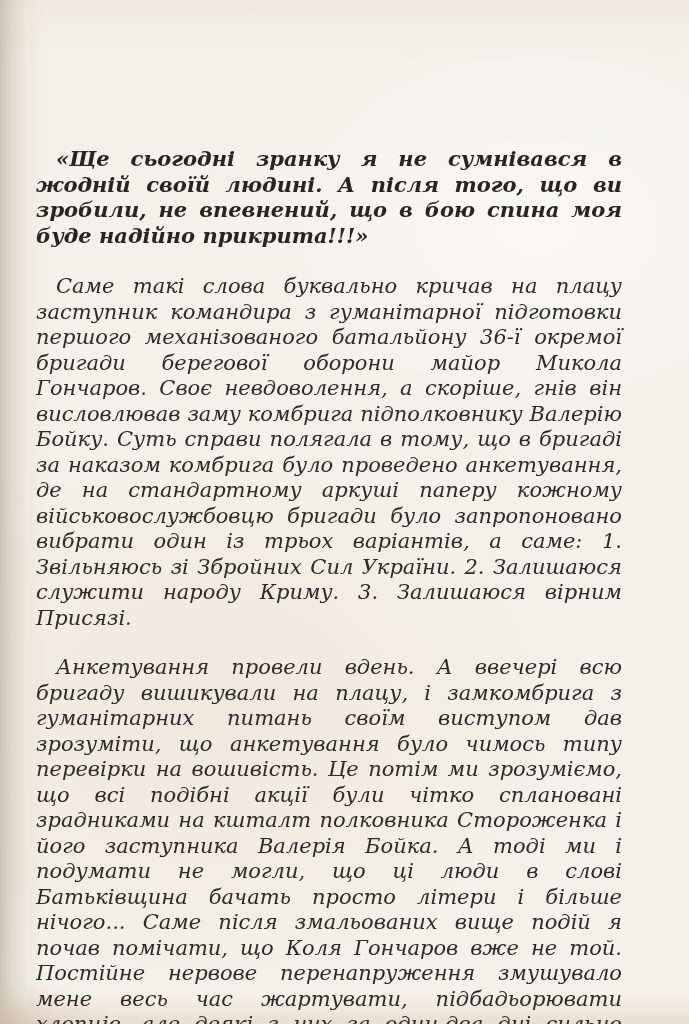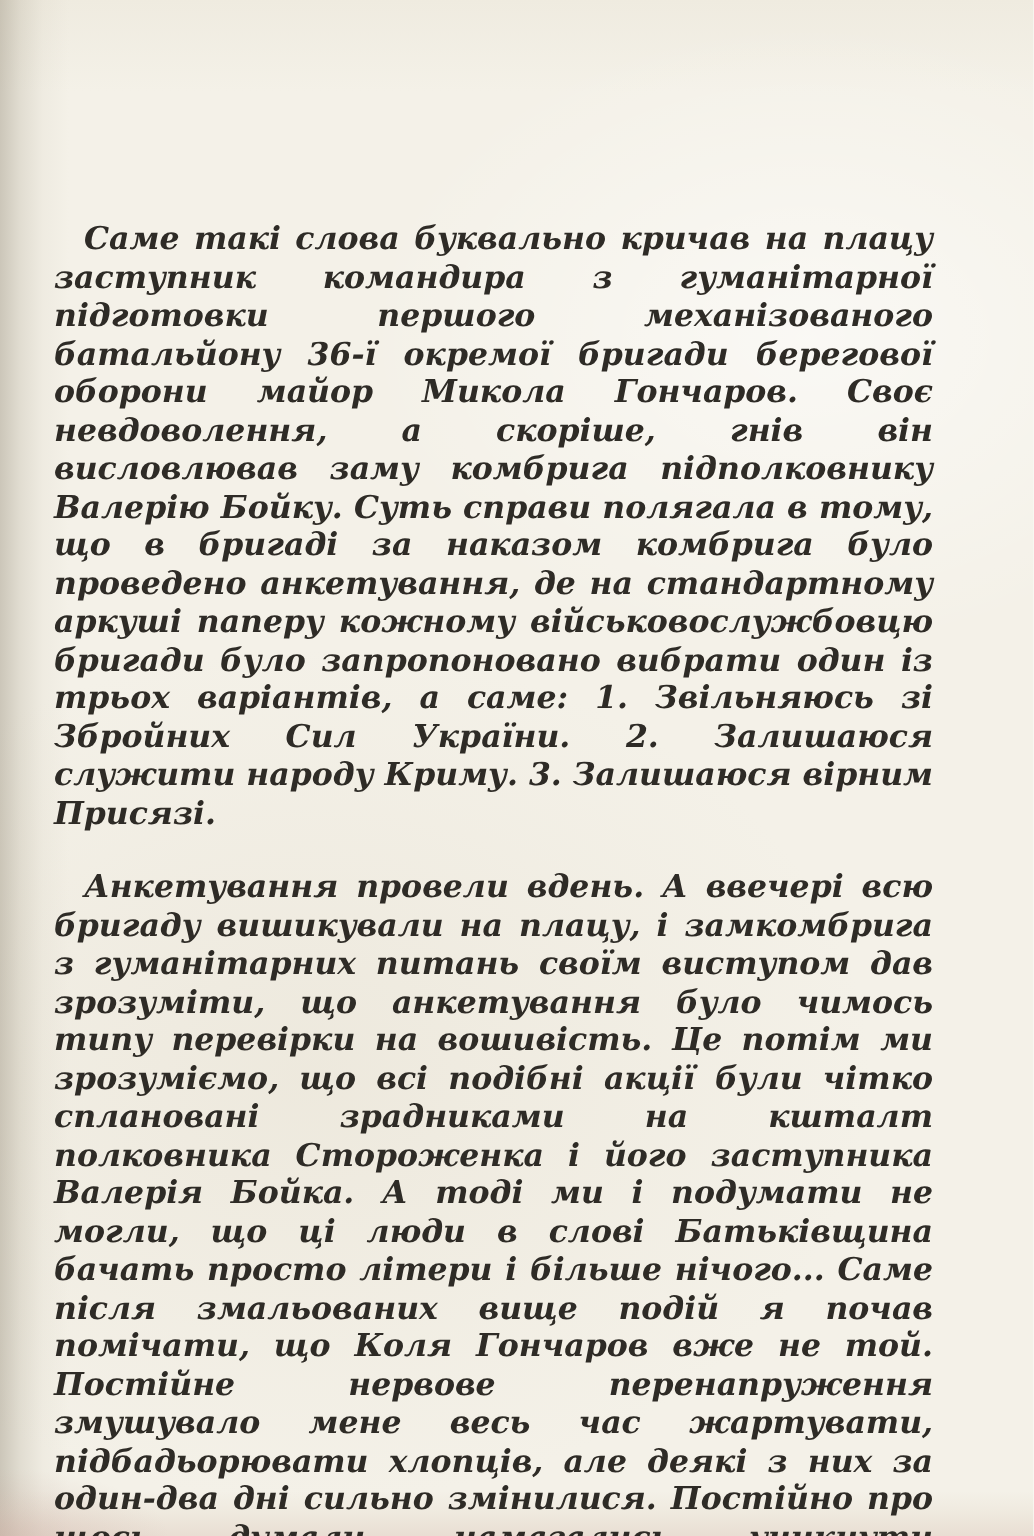--- a/index.html
+++ b/index.html
@@ -60,34 +60,34 @@
     width: 586px;
     color: #2e2b26;
     font-style: italic;
     font-size: 21px;
     line-height: 25.5px;
     text-align: justify;
   }
   .page-text p {
     margin: 0 0 24px 0;
     text-indent: 20px;
-    font-weight: bold;
   }
   p.epigraph {
     font-weight: bold;
     color: #272421;
     margin-bottom: 26px;
   }
 </style>
 </head>
 <body>
 
 <div class="book-page">
   <div class="gutter-shadow"></div>
   <div class="bottom-shade"></div>
   <div class="corner-shade"></div>
 
   <div class="page-text">
+    <p class="epigraph">«Ще сьогодні зранку я не сумнівався в жодній своїй людині. А після того, що ви зробили, не впевнений, що в бою спина моя буде надійно прикрита!!!»</p>
     <p class="body-par">Саме такі слова буквально кричав на плацу заступник командира з гуманітарної підготовки першого механізованого батальйону 36-ї окремої бригади берегової оборони майор Микола Гончаров. Своє невдоволення, а скоріше, гнів він висловлював заму комбрига підполковнику Валерію Бойку. Суть справи полягала в тому, що в бригаді за наказом комбрига було проведено анкетування, де на стандартному аркуші паперу кожному військовослужбовцю бригади було запропоновано вибрати один із трьох варіантів, а саме: 1. Звільняюсь зі Збройних Сил України. 2. Залишаюся служити народу Криму. 3. Залишаюся вірним Присязі.</p>
     <p class="body-par">Анкетування провели вдень. А ввечері всю бригаду вишикували на плацу, і замкомбрига з гуманітарних питань своїм виступом дав зрозуміти, що анкетування було чимось типу перевірки на вошивість. Це потім ми зрозуміємо, що всі подібні акції були чітко сплановані зрадниками на кшталт полковника Стороженка і його заступника Валерія Бойка. А тоді ми і подумати не могли, що ці люди в слові Батьківщина бачать просто літери і більше нічого... Саме після змальованих вище подій я почав помічати, що Коля Гончаров вже не той. Постійне нервове перенапруження змушувало мене весь час жартувати, підбадьорювати хлопців, але деякі з них за один-два дні сильно змінилися. Постійно про щось думали, намагались уникнути спілкування.</p>
 
   </div>
 </div>
 
 </body></html>

